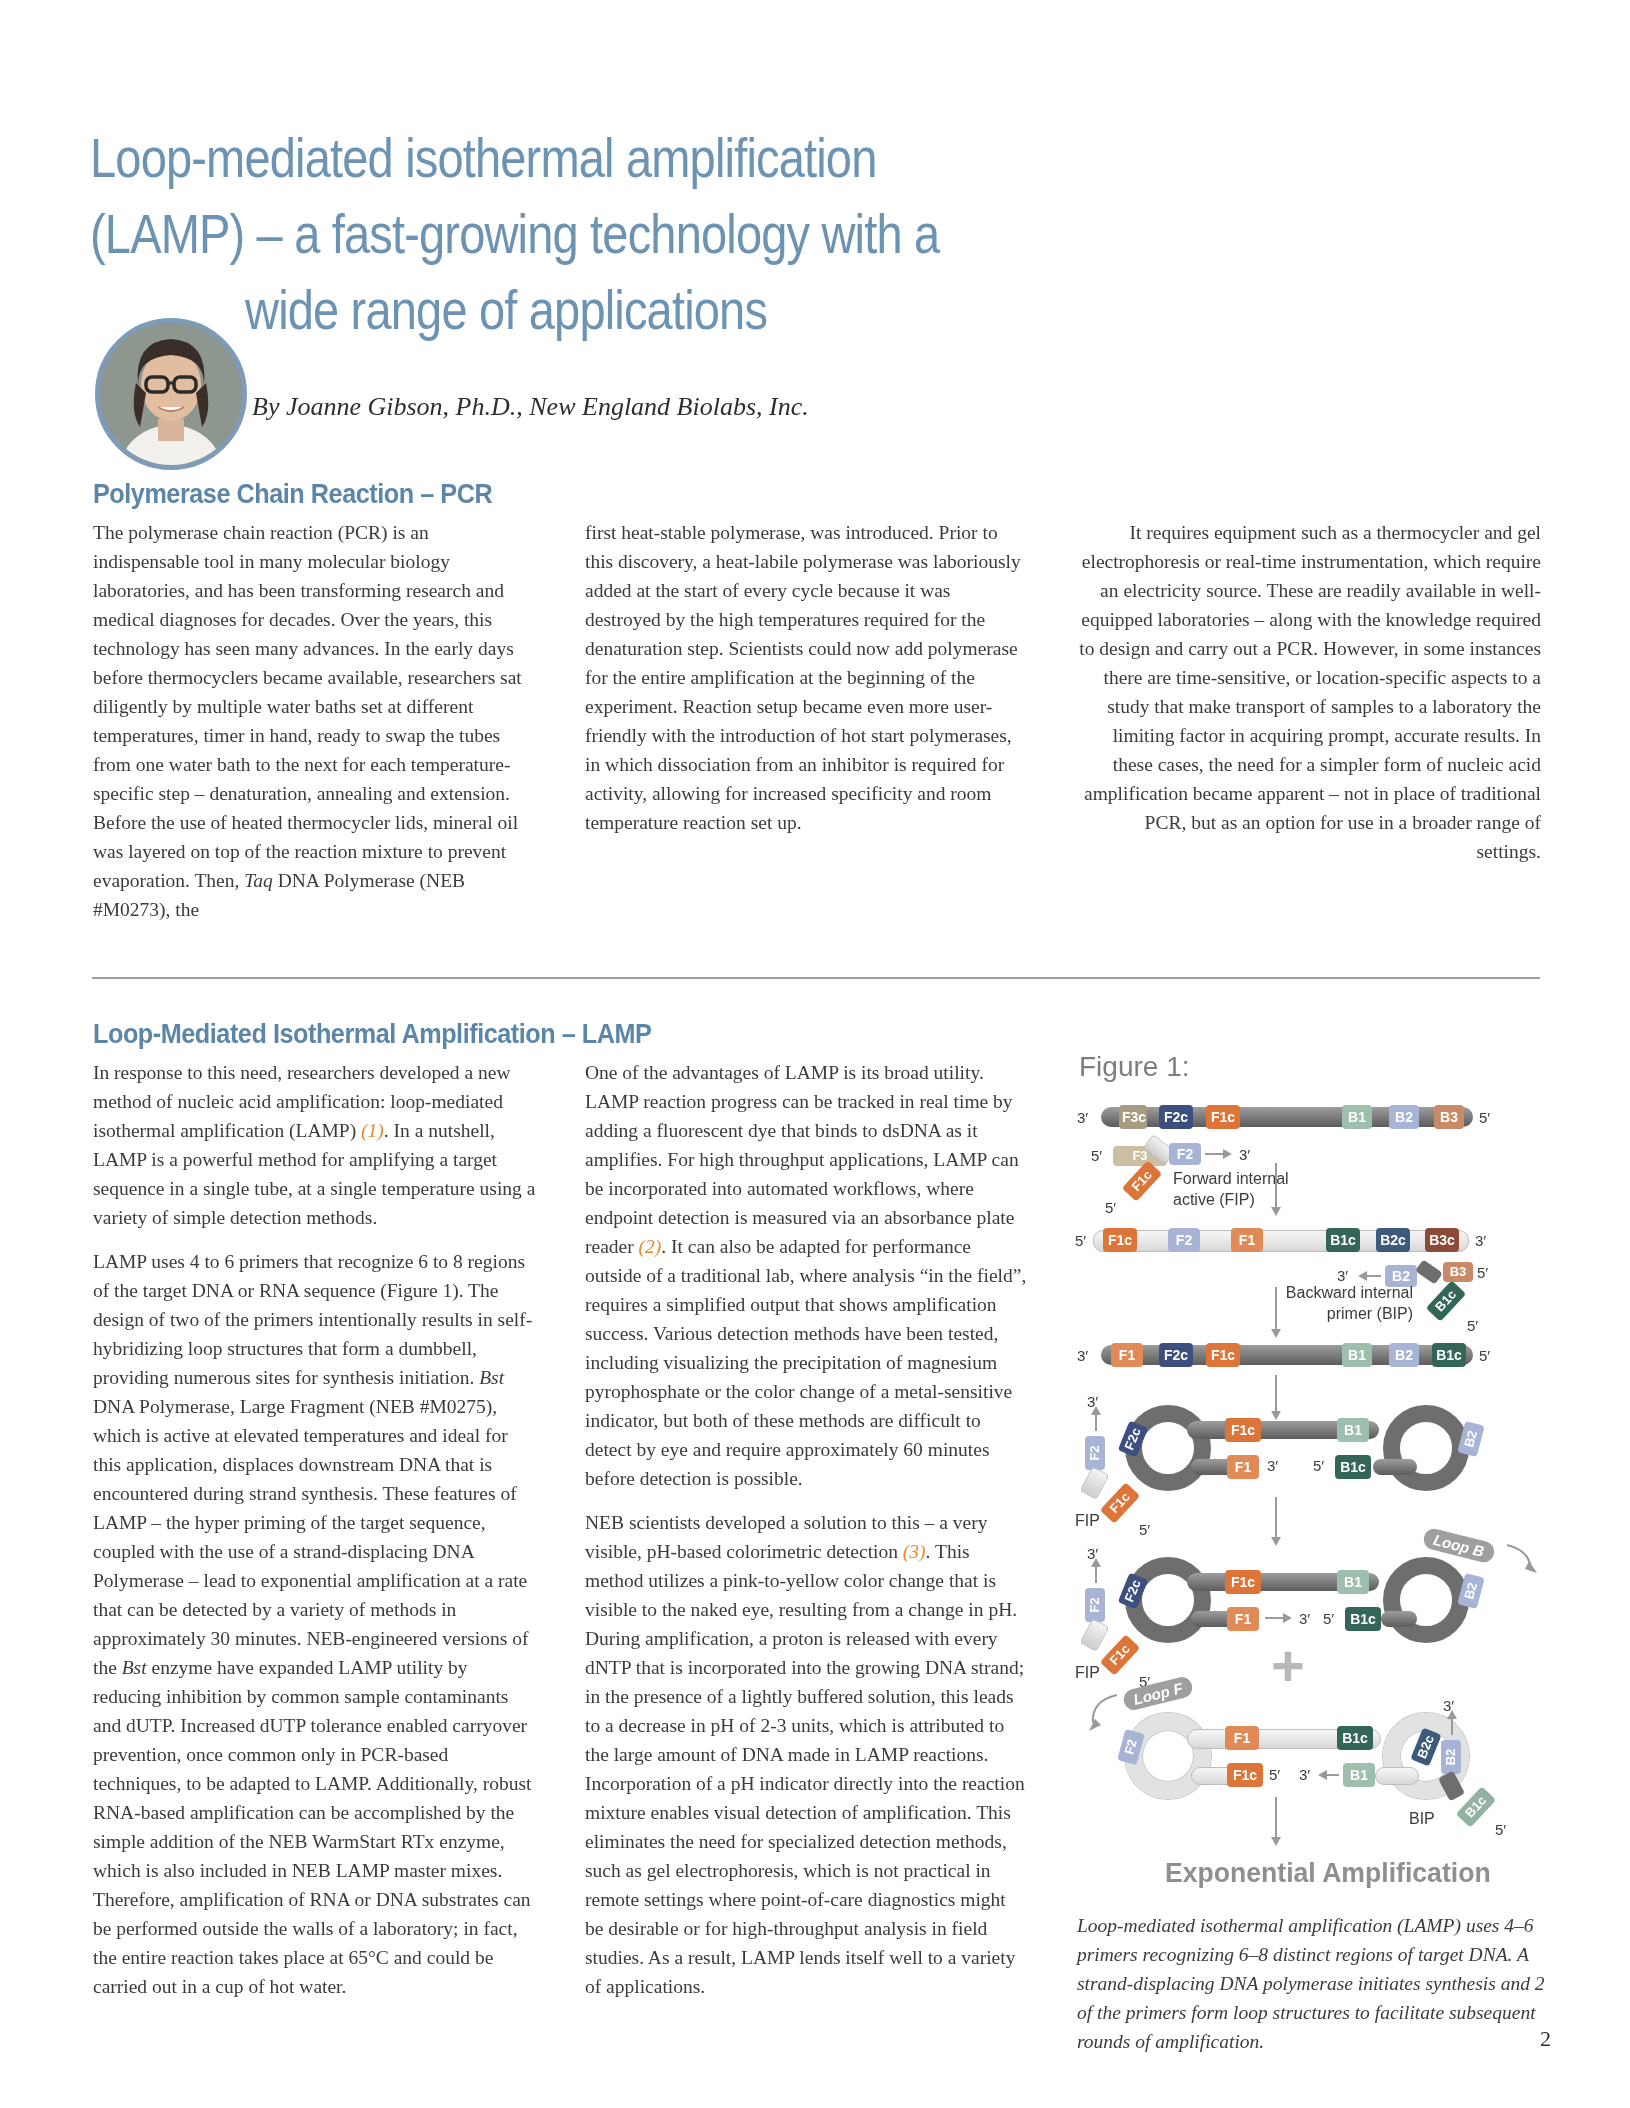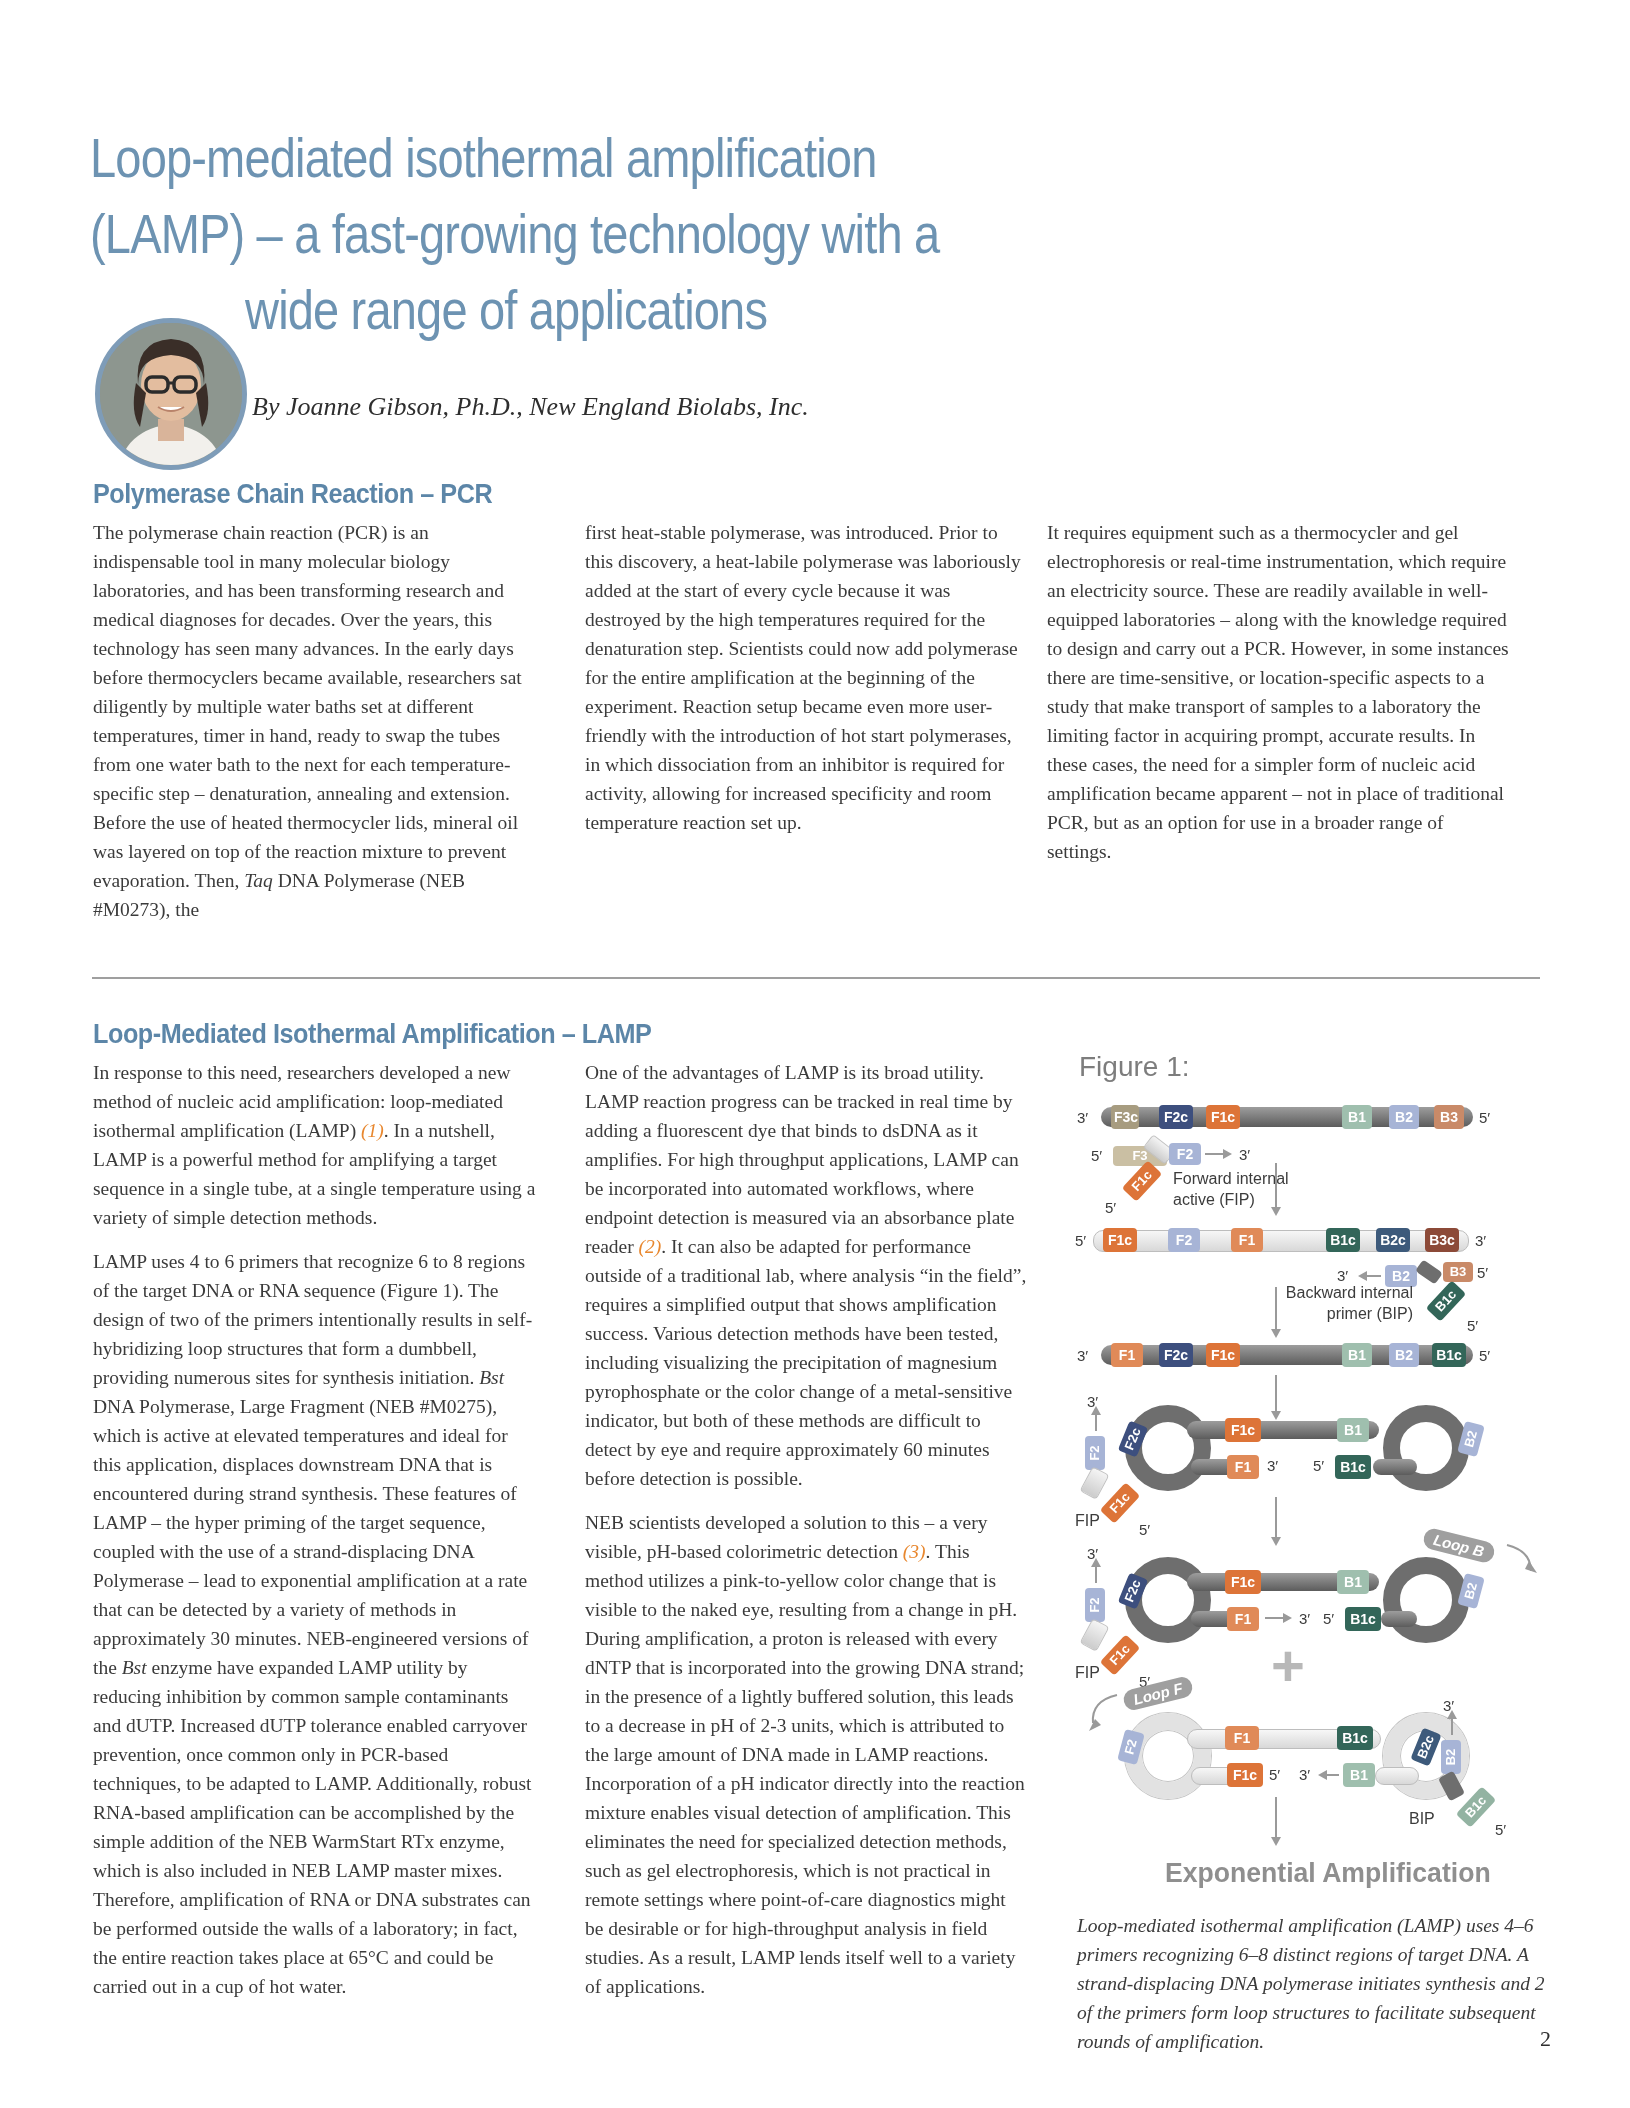--- a/index.html
+++ b/index.html
@@ -97,21 +97,21 @@
   <div class="sec-h" style="left:93px;top:478px;">Polymerase Chain Reaction – PCR</div>
 
   <div class="col" style="left:93px;top:518px;">
     <p><span>The polymerase chain reaction (PCR) is an indispensable tool in many molecular biology laboratories, and has been transforming research and medical diagnoses for decades. Over the years, this technology has seen many advances. In the early days before thermocyclers became available, researchers sat diligently by multiple water baths set at different temperatures, timer in hand, ready to swap the tubes from one water bath to the next for each temperature-specific step – denaturation, annealing and extension. Before the use of heated thermocycler lids, mineral oil was layered on top of the reaction mixture to prevent evaporation. Then, </span><span class="it">Taq</span><span> DNA Polymerase (NEB #M0273), the</span></p>
   </div>
 
   <div class="col" style="left:585px;top:518px;">
     <p>first heat-stable polymerase, was introduced. Prior to this discovery, a heat-labile polymerase was laboriously added at the start of every cycle because it was destroyed by the high temperatures required for the denaturation step. Scientists could now add polymerase for the entire amplification at the beginning of the experiment. Reaction setup became even more user-friendly with the introduction of hot start polymerases, in which dissociation from an inhibitor is required for activity, allowing for increased specificity and room temperature reaction set up.</p>
   </div>
 
-  <div class="col" style="left:1047px;top:518px;width:464px;">
+  <div class="col" style="left:1077px;top:518px;width:464px;text-align:right;">
     <p>It requires equipment such as a thermocycler and gel electrophoresis or real-time instrumentation, which require an electricity source. These are readily available in well-equipped laboratories – along with the knowledge required to design and carry out a PCR. However, in some instances there are time-sensitive, or location-specific aspects to a study that make transport of samples to a laboratory the limiting factor in acquiring prompt, accurate results. In these cases, the need for a simpler form of nucleic acid amplification became apparent – not in place of traditional PCR, but as an option for use in a broader range of settings.</p>
   </div>
 
   <div class="rule"></div>
 
   <div class="sec-h" style="left:93px;top:1018px;">Loop-Mediated Isothermal Amplification – LAMP</div>
 
   <div class="col" style="left:93px;top:1058px;">
     <p><span>In response to this need, researchers developed a new method of nucleic acid amplification: loop-mediated isothermal amplification (LAMP) </span><span class="ref">(1)</span><span>. In a nutshell, LAMP is a powerful method for amplifying a target sequence in a single tube, at a single temperature using a variety of simple detection methods.</span></p>
     <p><span>LAMP uses 4 to 6 primers that recognize 6 to 8 regions of the target DNA or RNA sequence (Figure 1). The design of two of the primers intentionally results in self-hybridizing loop structures that form a dumbbell, providing numerous sites for synthesis initiation. </span><span class="it">Bst</span><span> DNA Polymerase, Large Fragment (NEB #M0275), which is active at elevated temperatures and ideal for this application, displaces downstream DNA that is encountered during strand synthesis. These features of LAMP – the hyper priming of the target sequence, coupled with the use of a strand-displacing DNA Polymerase – lead to exponential amplification at a rate that can be detected by a variety of methods in approximately 30 minutes. NEB-engineered versions of the </span><span class="it">Bst</span><span> enzyme have expanded LAMP utility by reducing inhibition by common sample contaminants and dUTP. Increased dUTP tolerance enabled carryover prevention, once common only in PCR-based techniques, to be adapted to LAMP. Additionally, robust RNA-based amplification can be accomplished by the simple addition of the NEB WarmStart RTx enzyme, which is also included in NEB LAMP master mixes. Therefore, amplification of RNA or DNA substrates can be performed outside the walls of a laboratory; in fact, the entire reaction takes place at 65°C and could be carried out in a cup of hot water.</span></p>
@@ -121,21 +121,21 @@
     <p><span>One of the advantages of LAMP is its broad utility. LAMP reaction progress can be tracked in real time by adding a fluorescent dye that binds to dsDNA as it amplifies. For high throughput applications, LAMP can be incorporated into automated workflows, where endpoint detection is measured via an absorbance plate reader </span><span class="ref">(2)</span><span>. It can also be adapted for performance outside of a traditional lab, where analysis “in the field”, requires a simplified output that shows amplification success. Various detection methods have been tested, including visualizing the precipitation of magnesium pyrophosphate or the color change of a metal-sensitive indicator, but both of these methods are difficult to detect by eye and require approximately 60 minutes before detection is possible.</span></p>
     <p><span>NEB scientists developed a solution to this – a very visible, pH-based colorimetric detection </span><span class="ref">(3)</span><span>. This method utilizes a pink-to-yellow color change that is visible to the naked eye, resulting from a change in pH. During amplification, a proton is released with every dNTP that is incorporated into the growing DNA strand; in the presence of a lightly buffered solution, this leads to a decrease in pH of 2-3 units, which is attributed to the large amount of DNA made in LAMP reactions. Incorporation of a pH indicator directly into the reaction mixture enables visual detection of amplification. This eliminates the need for specialized detection methods, such as gel electrophoresis, which is not practical in remote settings where point-of-care diagnostics might be desirable or for high-throughput analysis in field studies. As a result, LAMP lends itself well to a variety of applications.</span></p>
   </div>
 
   <div class="fig">
     <div class="fig-title">Figure 1:</div>
 
     <div class="prime" style="left:2px;top:64px;">3′</div>
     <div class="bar-d" style="left:26px;top:62px;width:372px;"></div>
     <div class="prime" style="left:404px;top:64px;">5′</div>
-    <div class="tag f3c" style="left:36px;top:60px;width:21px;">F3c</div>
+    <div class="tag f3c" style="left:44px;top:60px;width:21px;">F3c</div>
     <div class="tag f2c" style="left:84px;top:60px;width:34px;">F2c</div>
     <div class="tag f1c" style="left:131px;top:60px;width:34px;">F1c</div>
     <div class="tag b1" style="left:267px;top:60px;width:30px;">B1</div>
     <div class="tag b2" style="left:314px;top:60px;width:30px;">B2</div>
     <div class="tag b3" style="left:359px;top:60px;width:30px;">B3</div>
 
     <div class="prime" style="left:16px;top:102px;">5′</div>
     <div class="tag f3 sm" style="left:38px;top:101px;width:54px;">F3</div>
     <div class="conn" style="left:70px;top:96px;width:26px;height:15px;transform:rotate(38deg);"></div>
     <div class="tag f2" style="left:94px;top:98px;width:32px;height:22px;line-height:22px;">F2</div>

